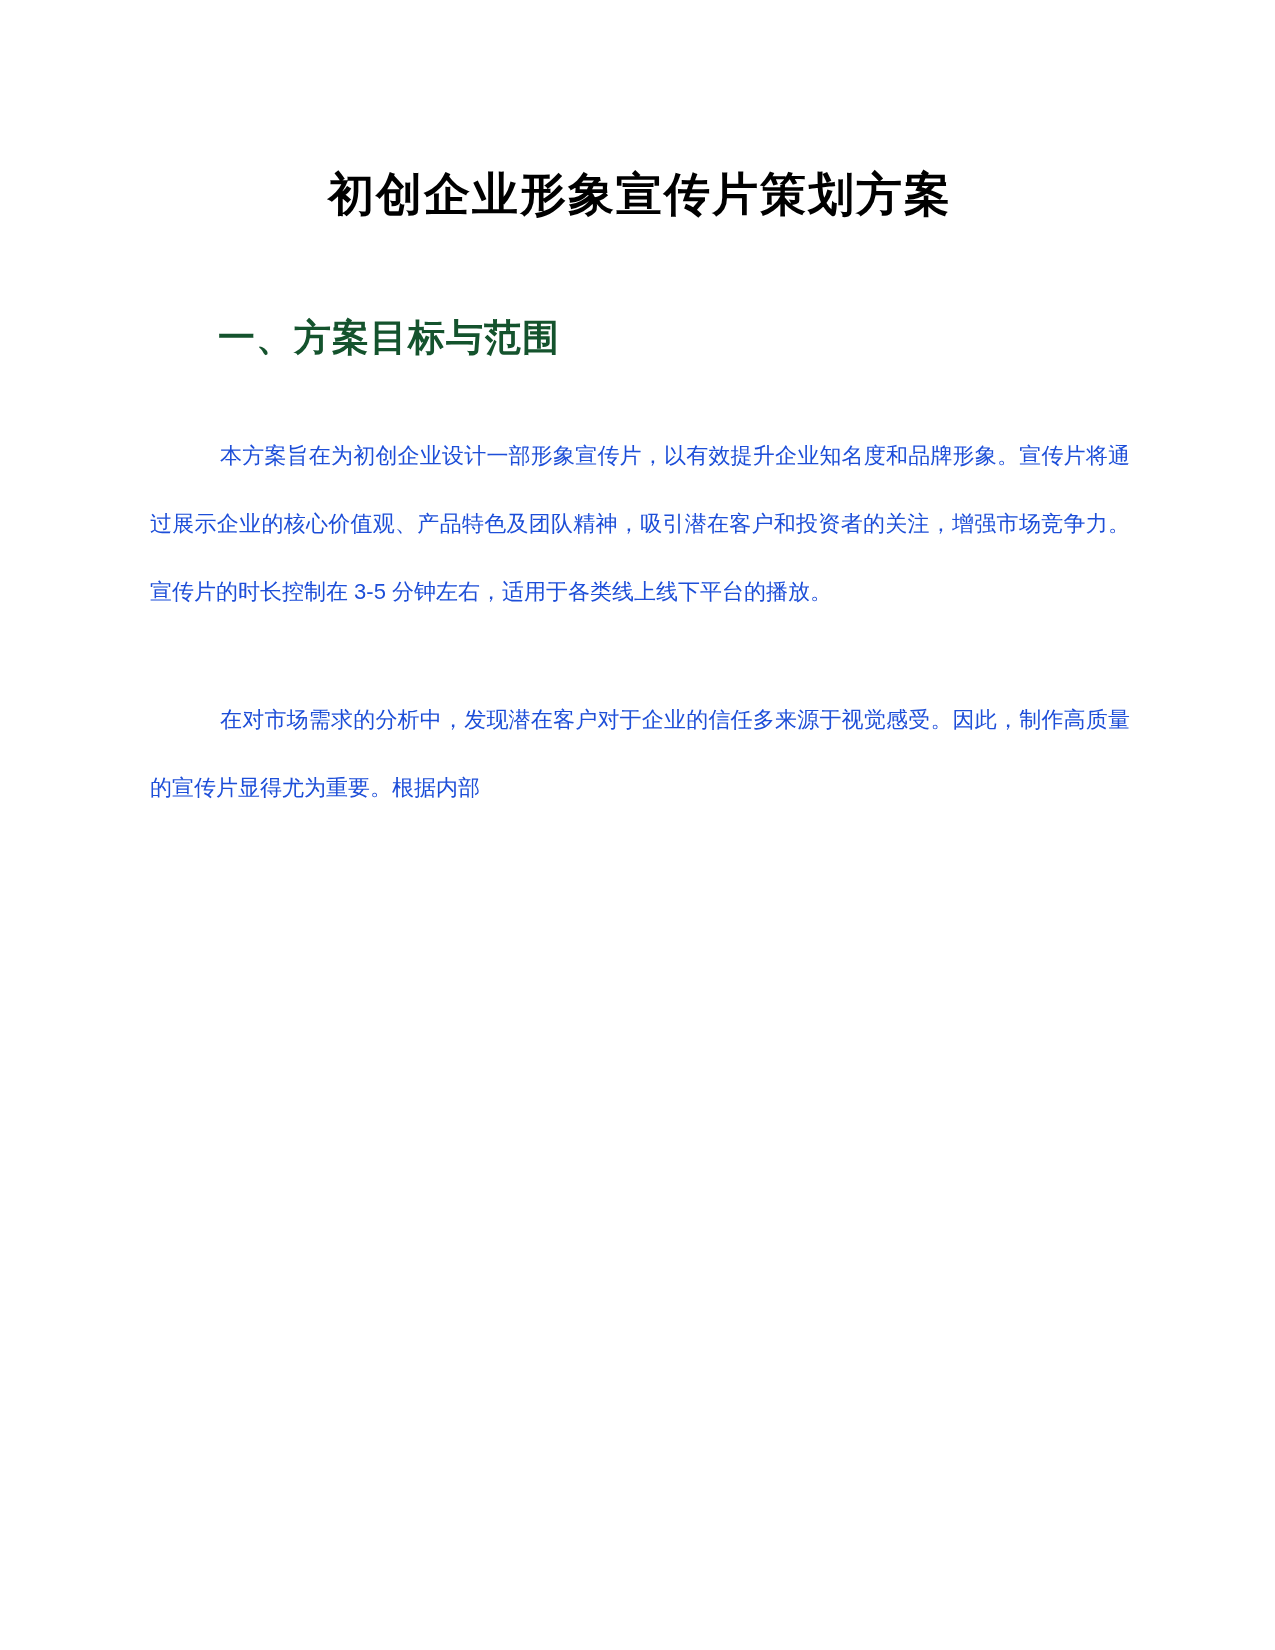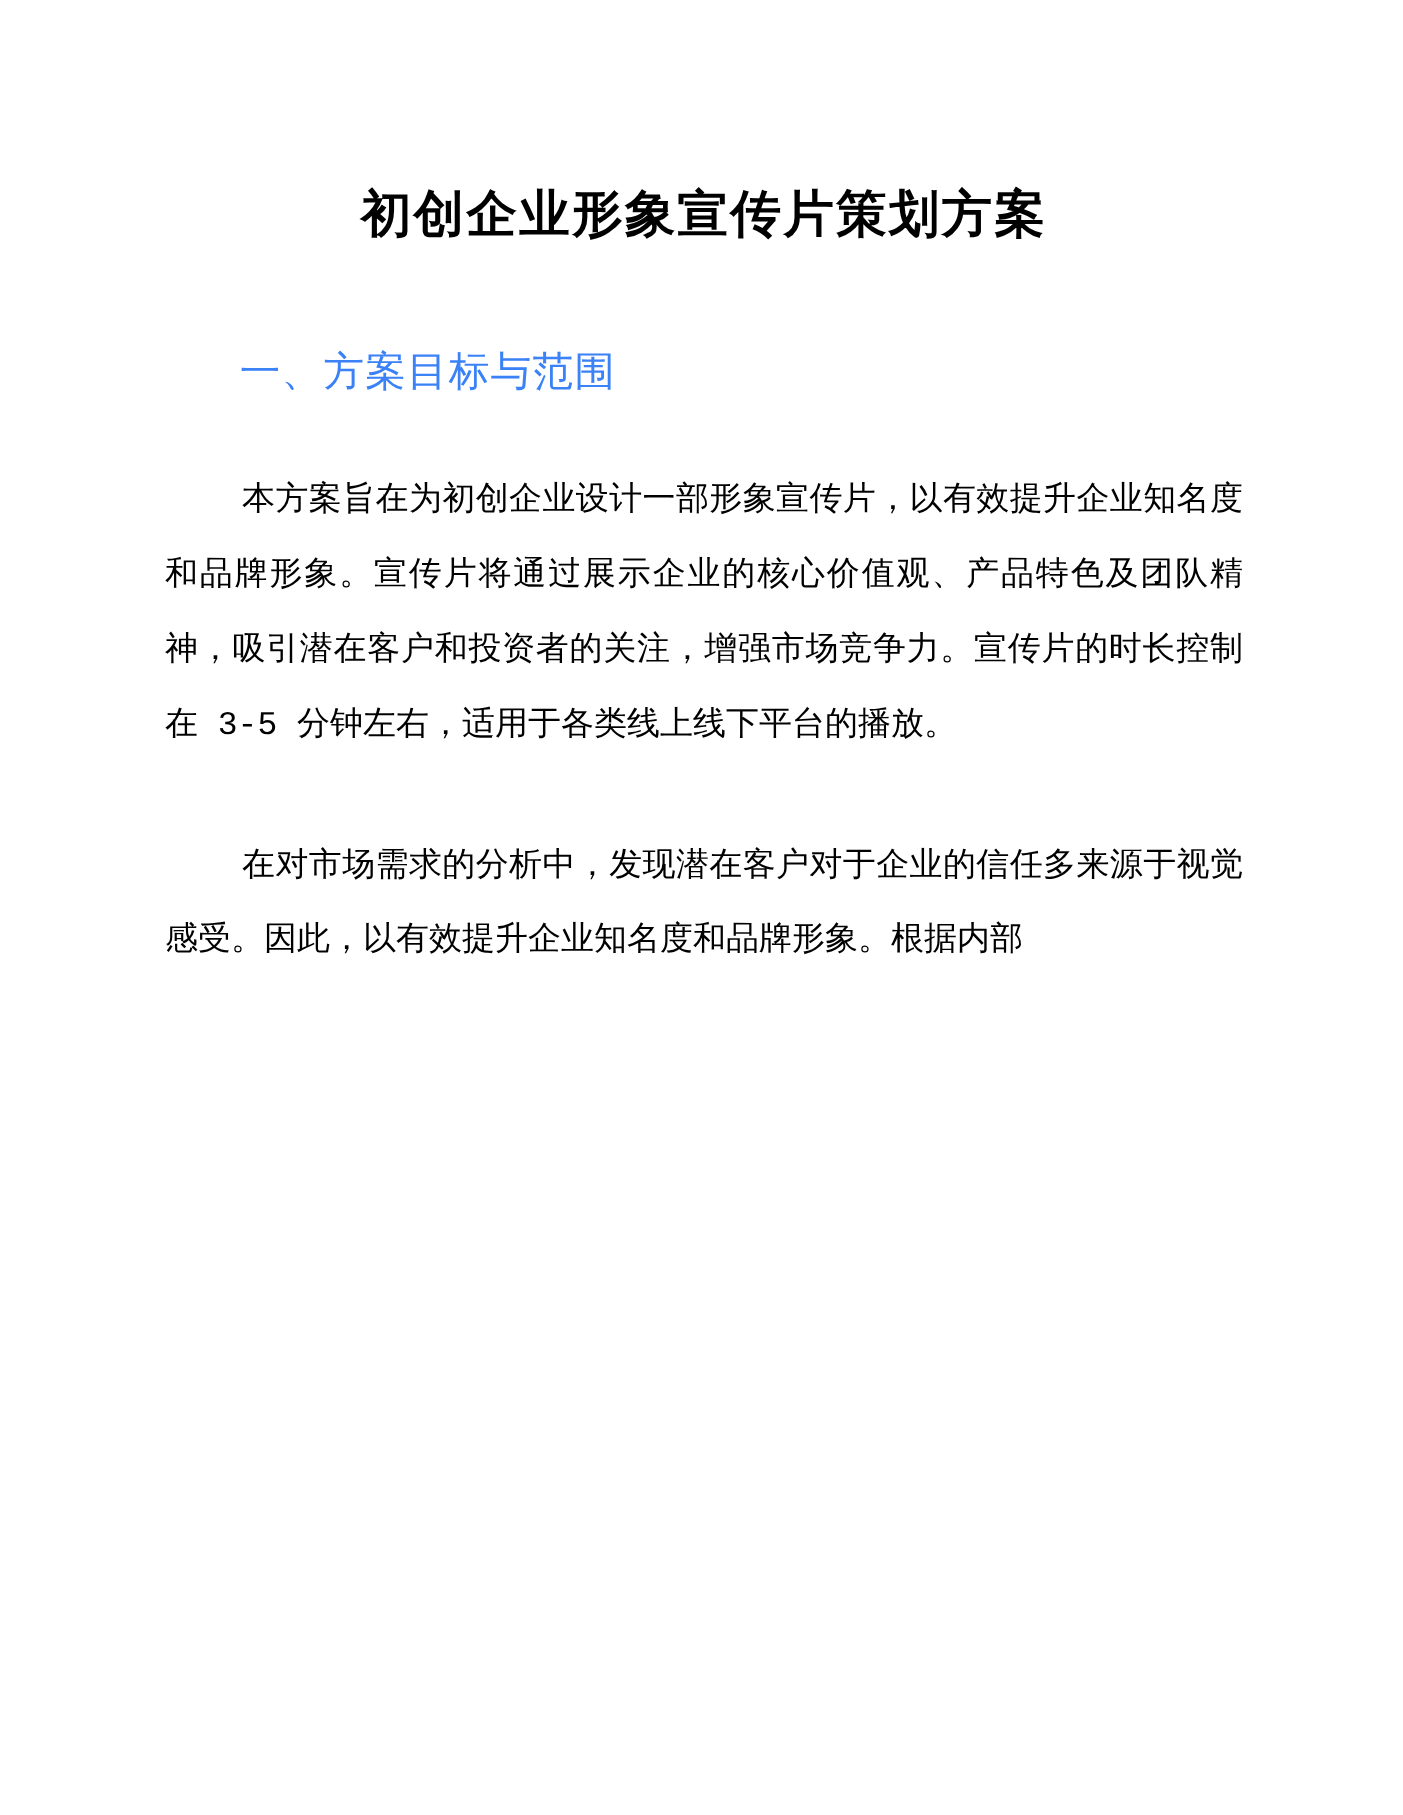--- a/index.html
+++ b/index.html
@@ -25,50 +25,50 @@
     font-weight: 700;
     font-size: 46px;
     line-height: 60px;
     letter-spacing: 2px;
     text-align: center;
     color: #000000;
   }
 
   .section-heading {
     font-family: "Liberation Sans", "DejaVu Sans", sans-serif;
-    font-weight: 400;
+    font-weight: 700;
     font-size: 37px;
     line-height: 48px;
     letter-spacing: 1px;
     margin-top: 90px;
     padding-left: 68px;
-    color: #3b82f6;
+    color: #14532d;
   }
 
   .body-paragraph {
-    font-family: Liberation Mono, monospace;
-    font-size: 30px;
+    font-family: Liberation Sans, sans-serif;
+    font-size: 22px;
     line-height: 68px;
     margin-top: 60px;
     text-indent: 70px;
     text-align: justify;
     text-justify: inter-ideograph;
     text-align-last: left;
-    color: #000000;
+    color: #1d4ed8;
     word-break: break-all;
   }
 </style>
 </head>
 <body>
 
 <div class="page">
 
   <h1 class="doc-title">初创企业形象宣传片策划方案</h1>
 
   <h2 class="section-heading">一、方案目标与范围</h2>
 
   <p class="body-paragraph">本方案旨在为初创企业设计一部形象宣传片，以有效提升企业知名度和品牌形象。宣传片将通过展示企业的核心价值观、产品特色及团队精神，吸引潜在客户和投资者的关注，增强市场竞争力。宣传片的时长控制在 3-5 分钟左右，适用于各类线上线下平台的播放。</p>
 
 
 
-  <p class="body-paragraph">在对市场需求的分析中，发现潜在客户对于企业的信任多来源于视觉感受。因此，以有效提升企业知名度和品牌形象。根据内部</p>
+  <p class="body-paragraph">在对市场需求的分析中，发现潜在客户对于企业的信任多来源于视觉感受。因此，制作高质量的宣传片显得尤为重要。根据内部</p>
 
 </div>
 
 </body></html>

